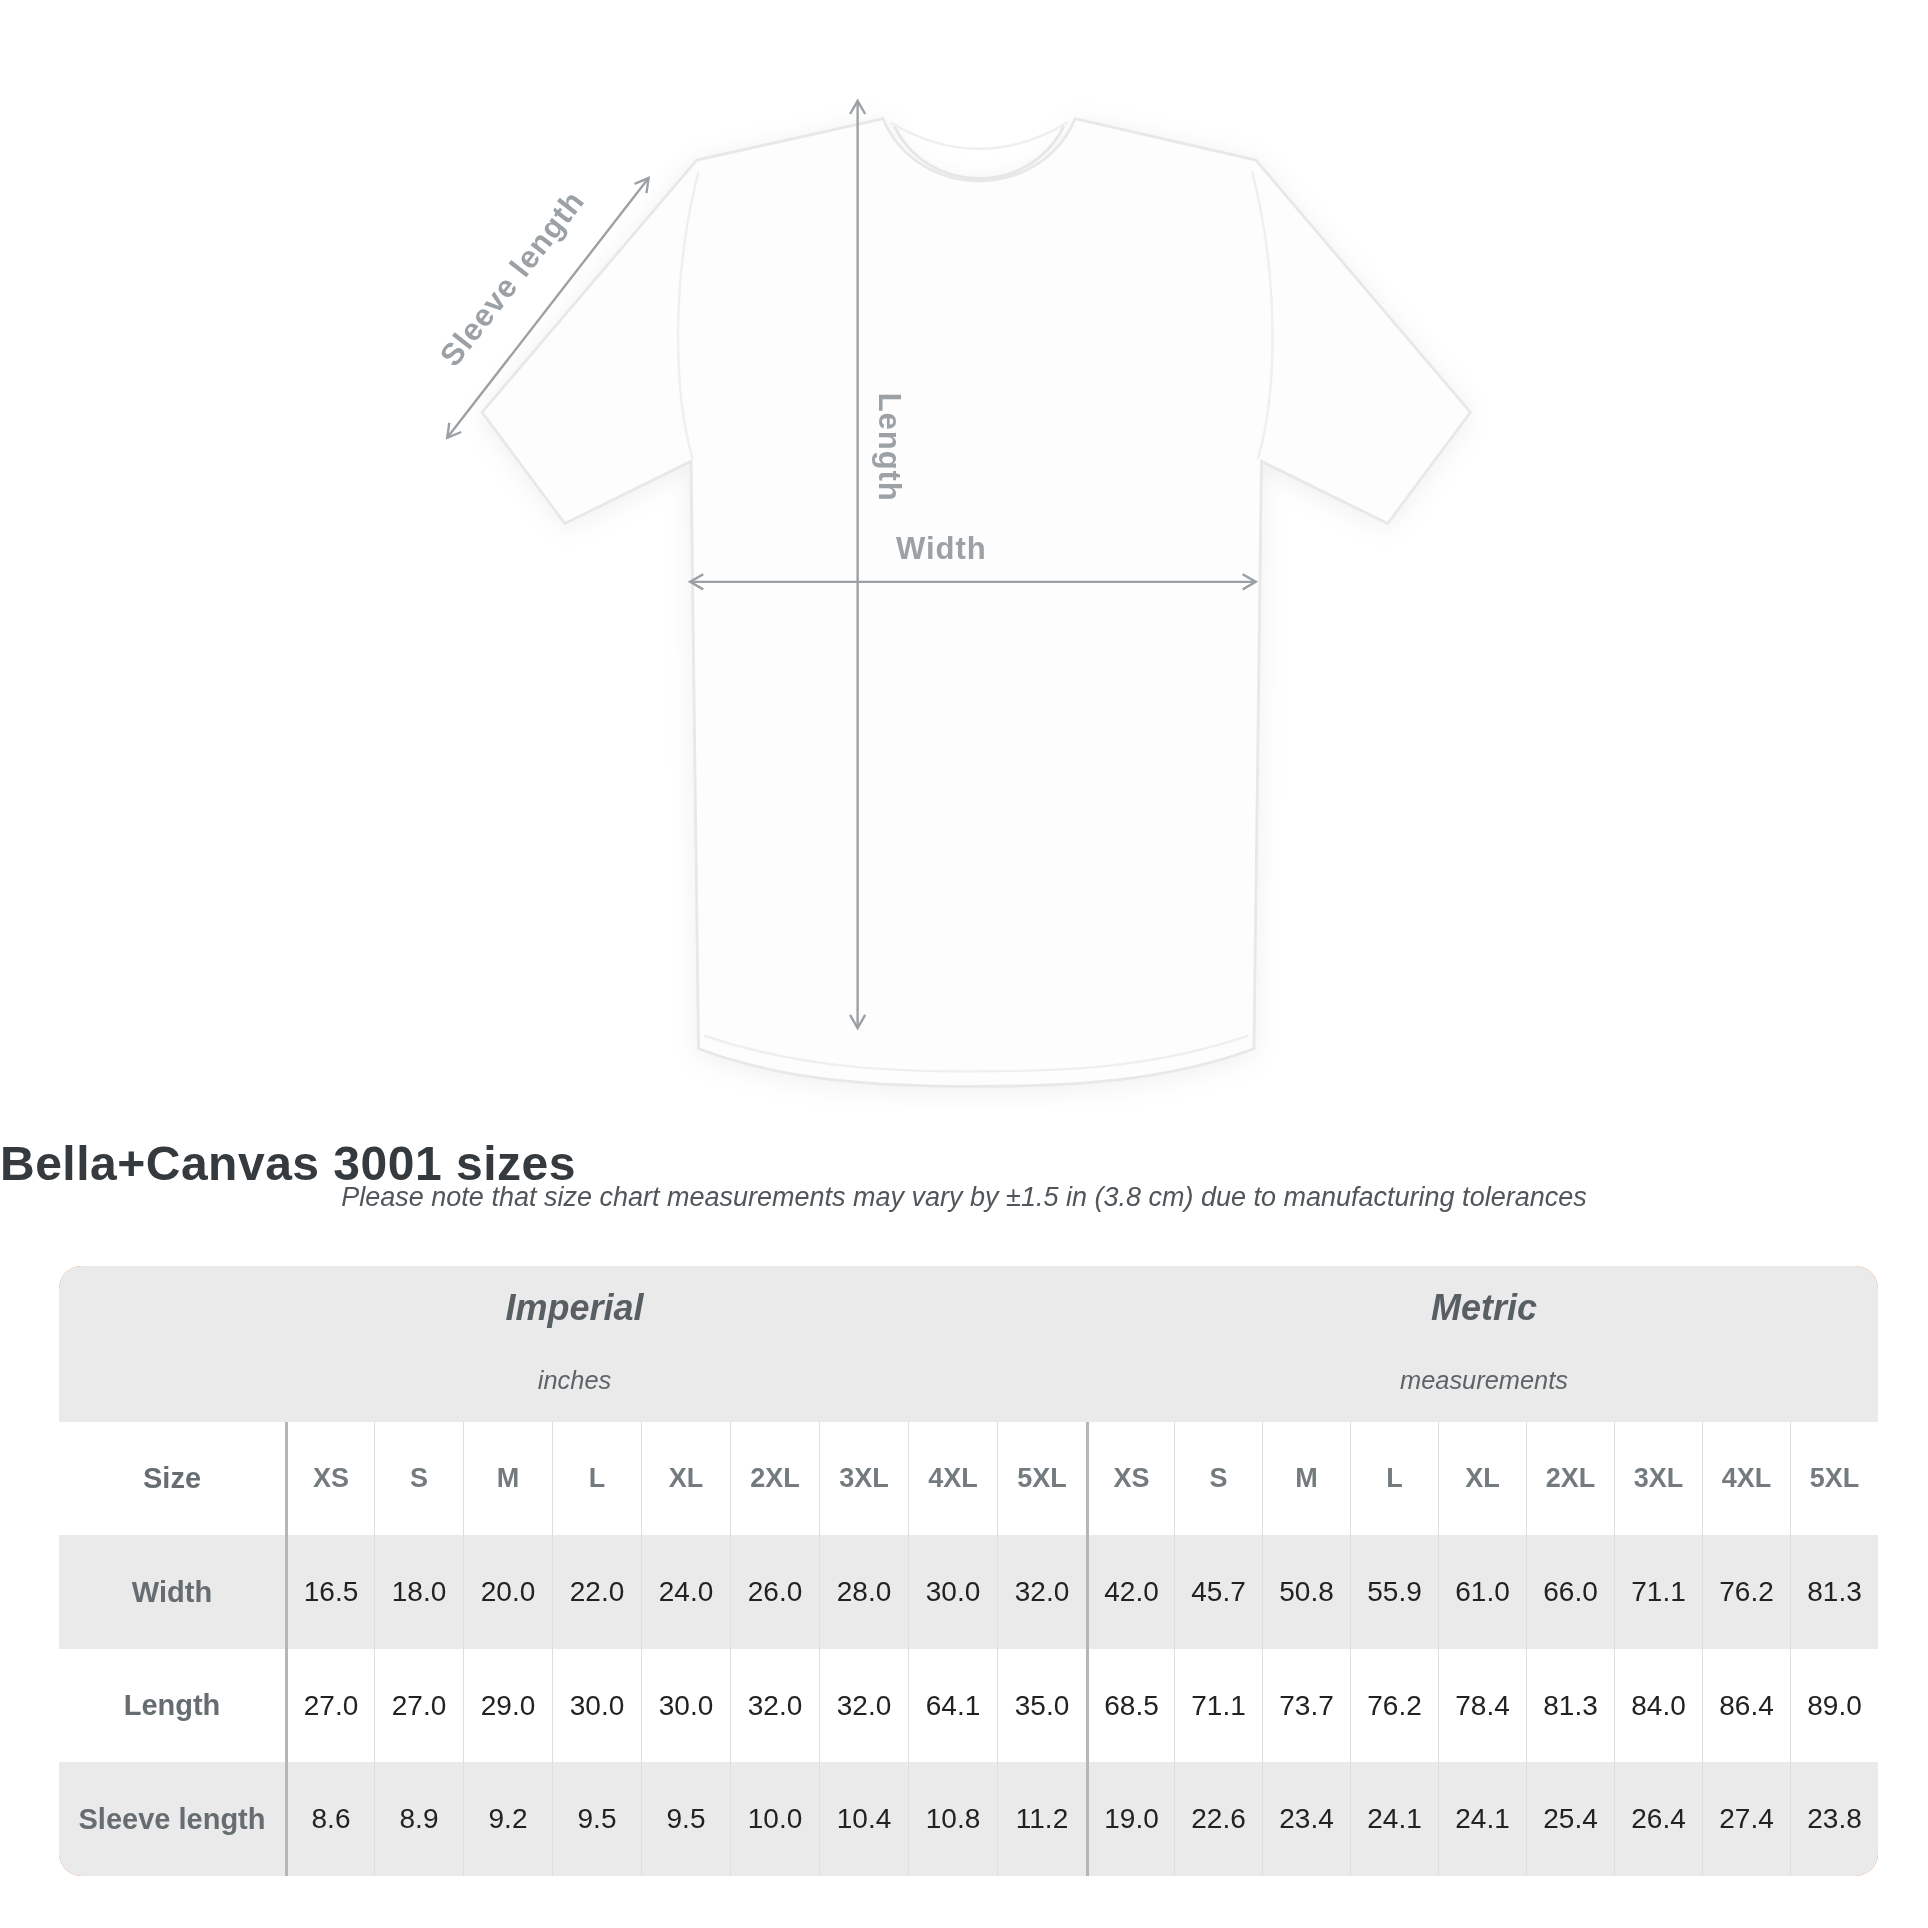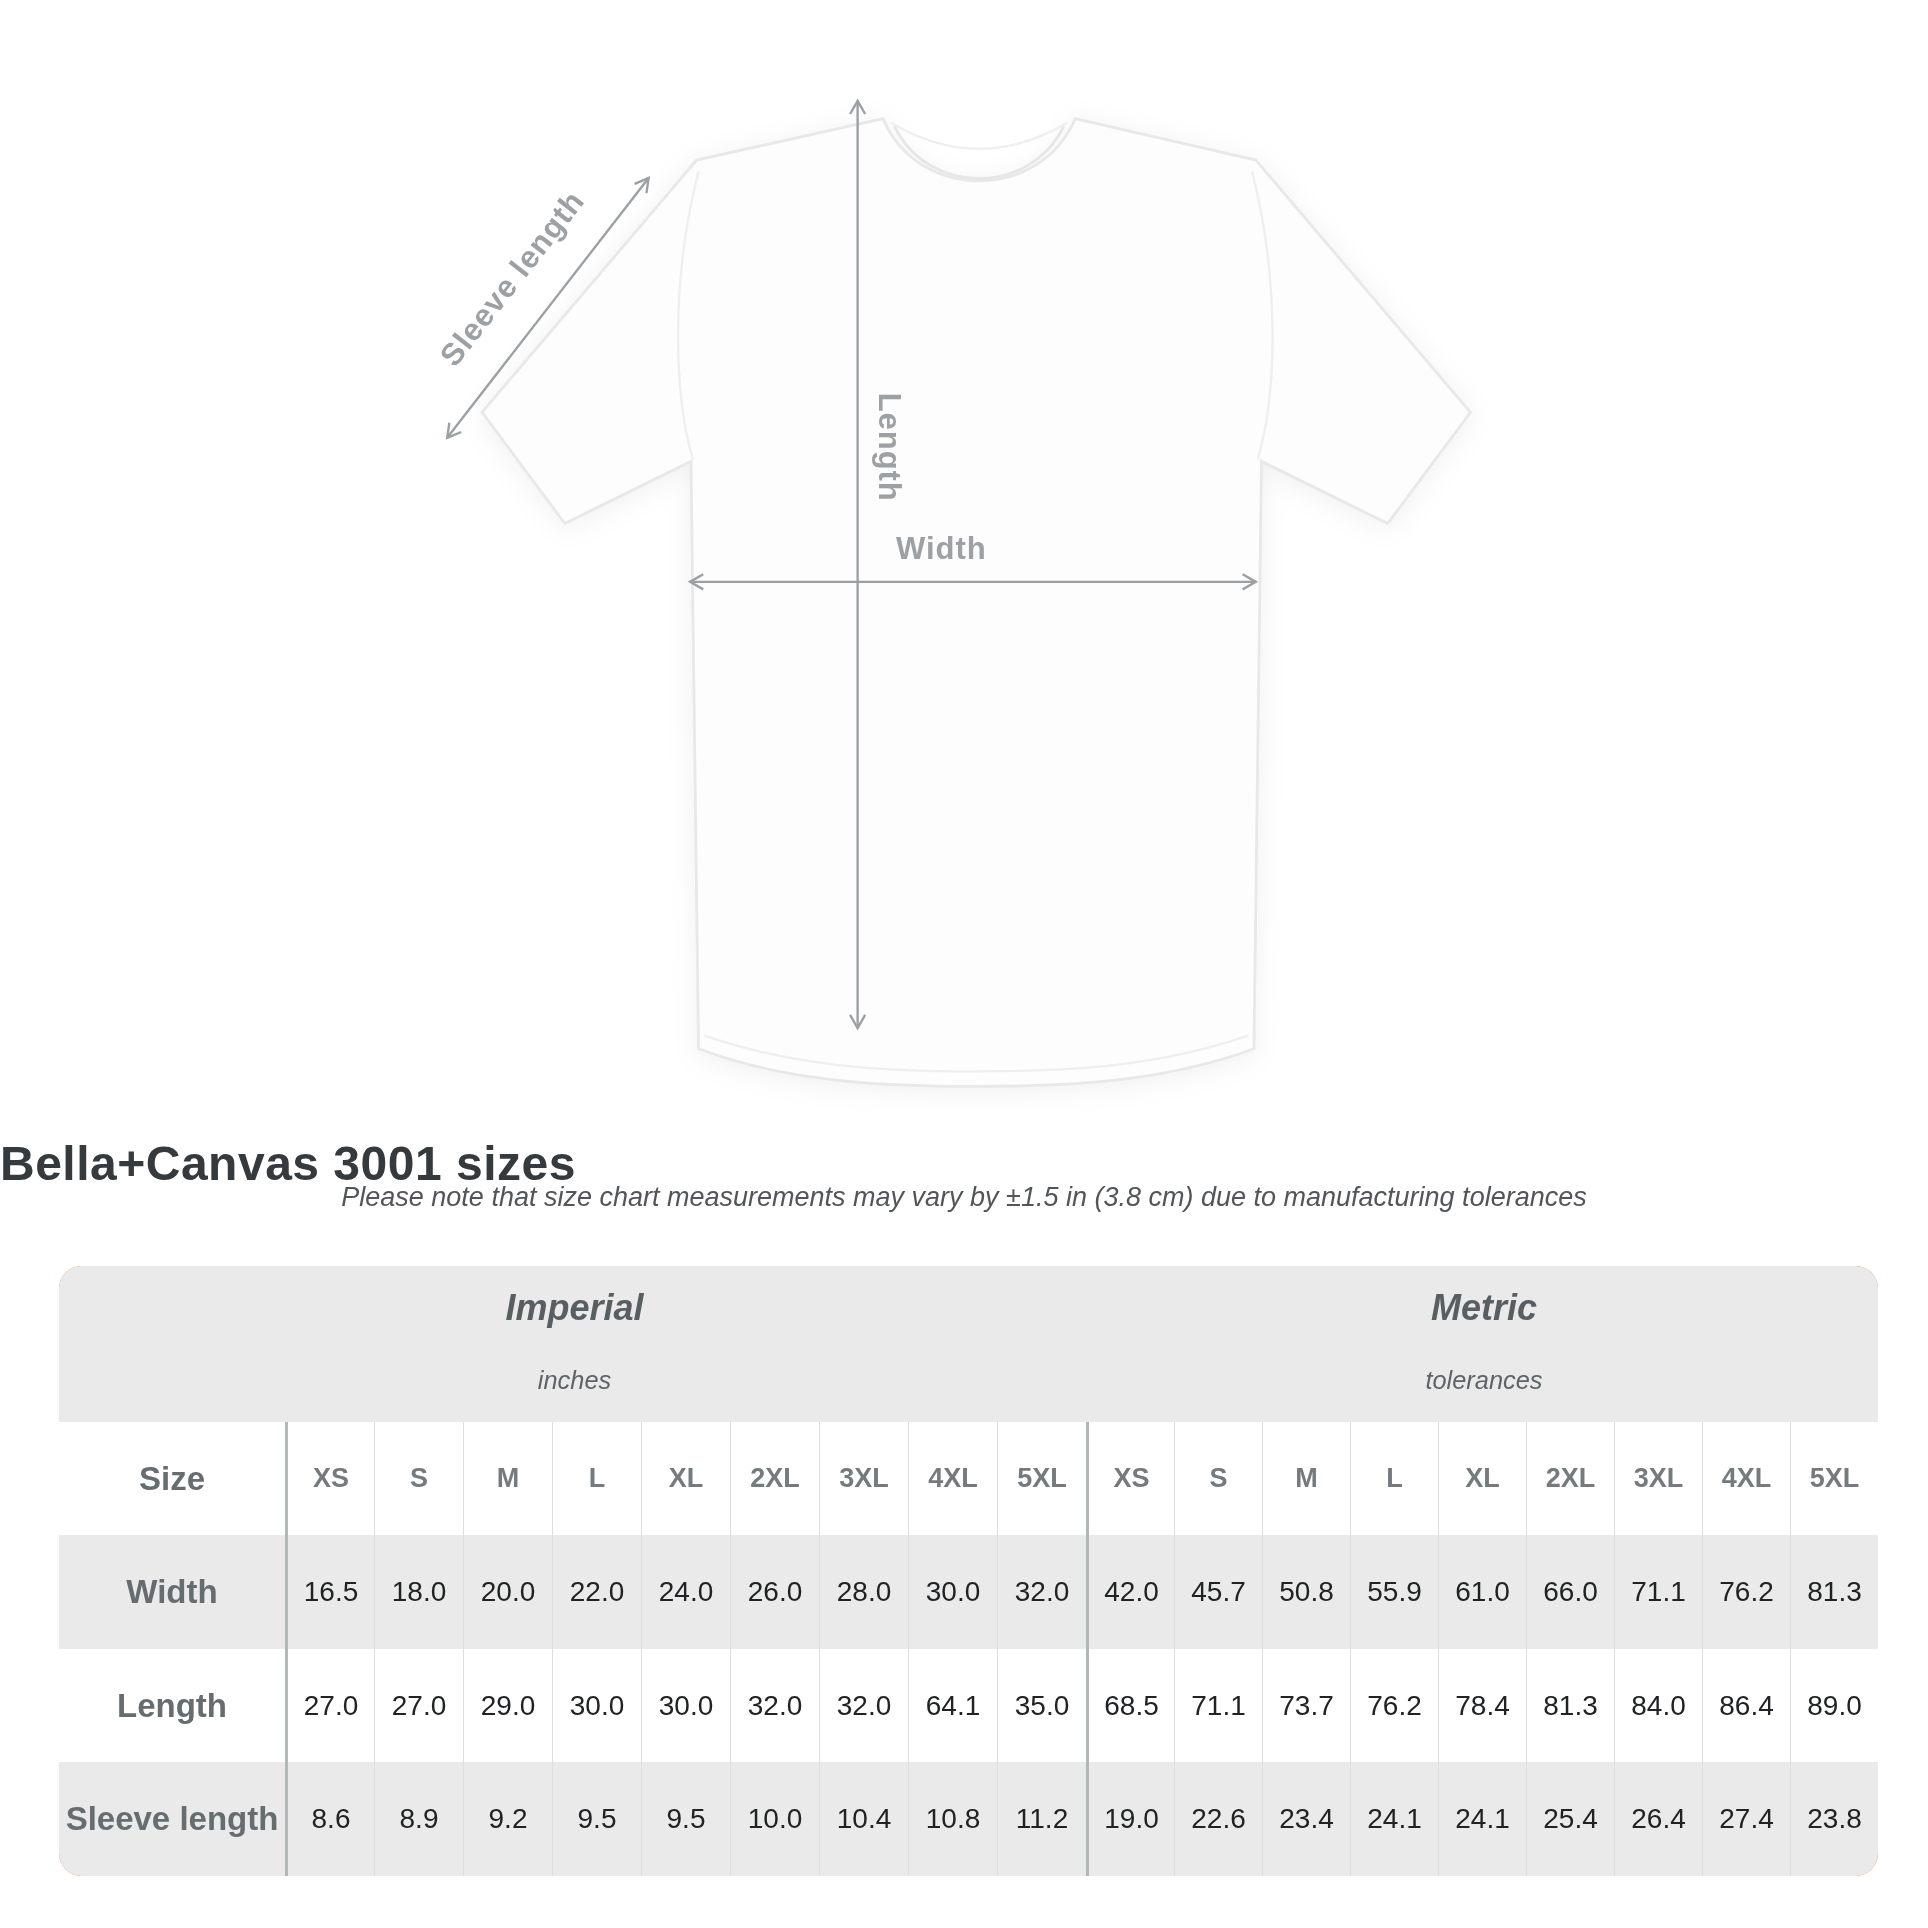--- a/index.html
+++ b/index.html
@@ -37,21 +37,21 @@
   #grid{
     display:grid;
     grid-template-columns:226px repeat(9,89px) repeat(9,88px);
     grid-template-rows:113px 114px 113px 114px;
   }
   .cell{display:flex;align-items:center;justify-content:center;background:#ffffff;}
   .cell.gray{background:#eaeaea;}
   .cell.sep{border-left:1.9px solid #dedede;}
   .cell.thick{border-left:3.8px solid #b2b7b7;}
   .hdr{font-size:27px;font-weight:bold;color:#747b7f;}
-  .rlabel{font-size:33px;font-weight:bold;color:#666d71;}
+  .rlabel{font-size:29px;font-weight:bold;color:#666d71;}
   .val{font-size:28px;color:#202224;}
 </style>
 </head>
 <body>
 
 <div id="stage">
 
   <svg id="diagram-svg" width="1928" height="1111" viewBox="0 0 2048 1180">
 
     <path class="shirt-body" d="
@@ -105,21 +105,21 @@
   <div class="subtitle">Please note that size chart measurements may vary by ±1.5 in (3.8 cm) due to manufacturing tolerances</div>
 
   <div class="size-table">
     <div class="band">
       <div class="group imperial">
         <div class="gname">Imperial</div>
         <div class="gunit">inches</div>
       </div>
       <div class="group metric">
         <div class="gname">Metric</div>
-        <div class="gunit">tolerances</div>
+        <div class="gunit">measurements</div>
       </div>
     </div>
     <div id="grid">
         <div class="cell rlabel">Size</div>
         <div class="cell hdr thick">XS</div>
         <div class="cell hdr sep">S</div>
         <div class="cell hdr sep">M</div>
         <div class="cell hdr sep">L</div>
         <div class="cell hdr sep">XL</div>
         <div class="cell hdr sep">2XL</div>

